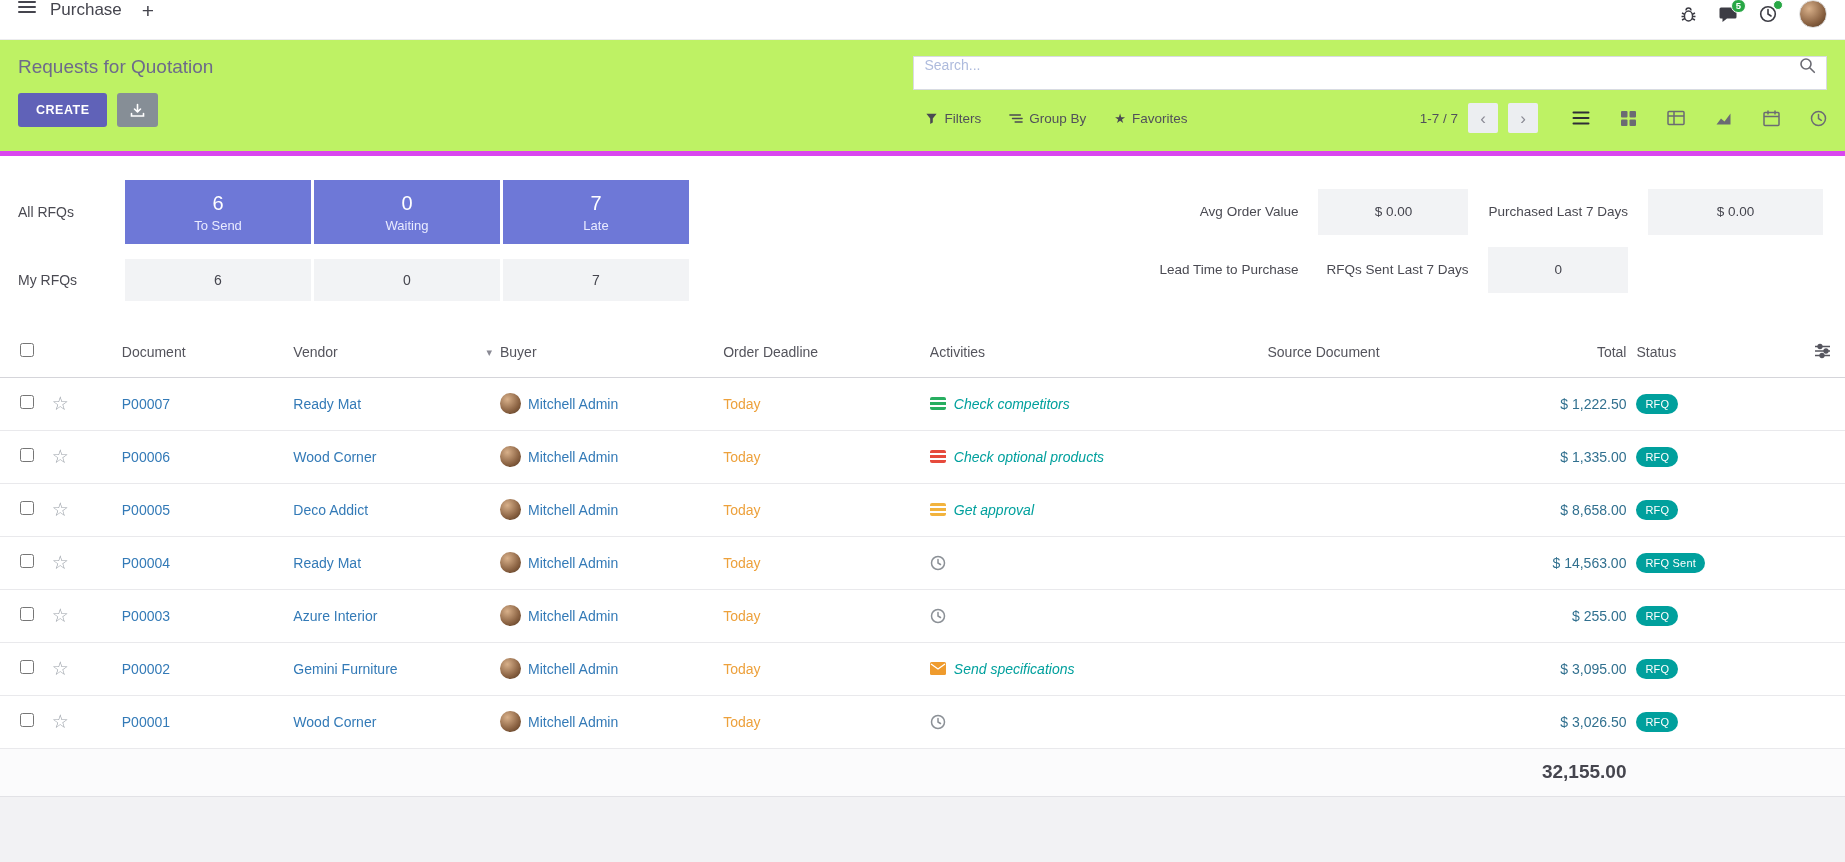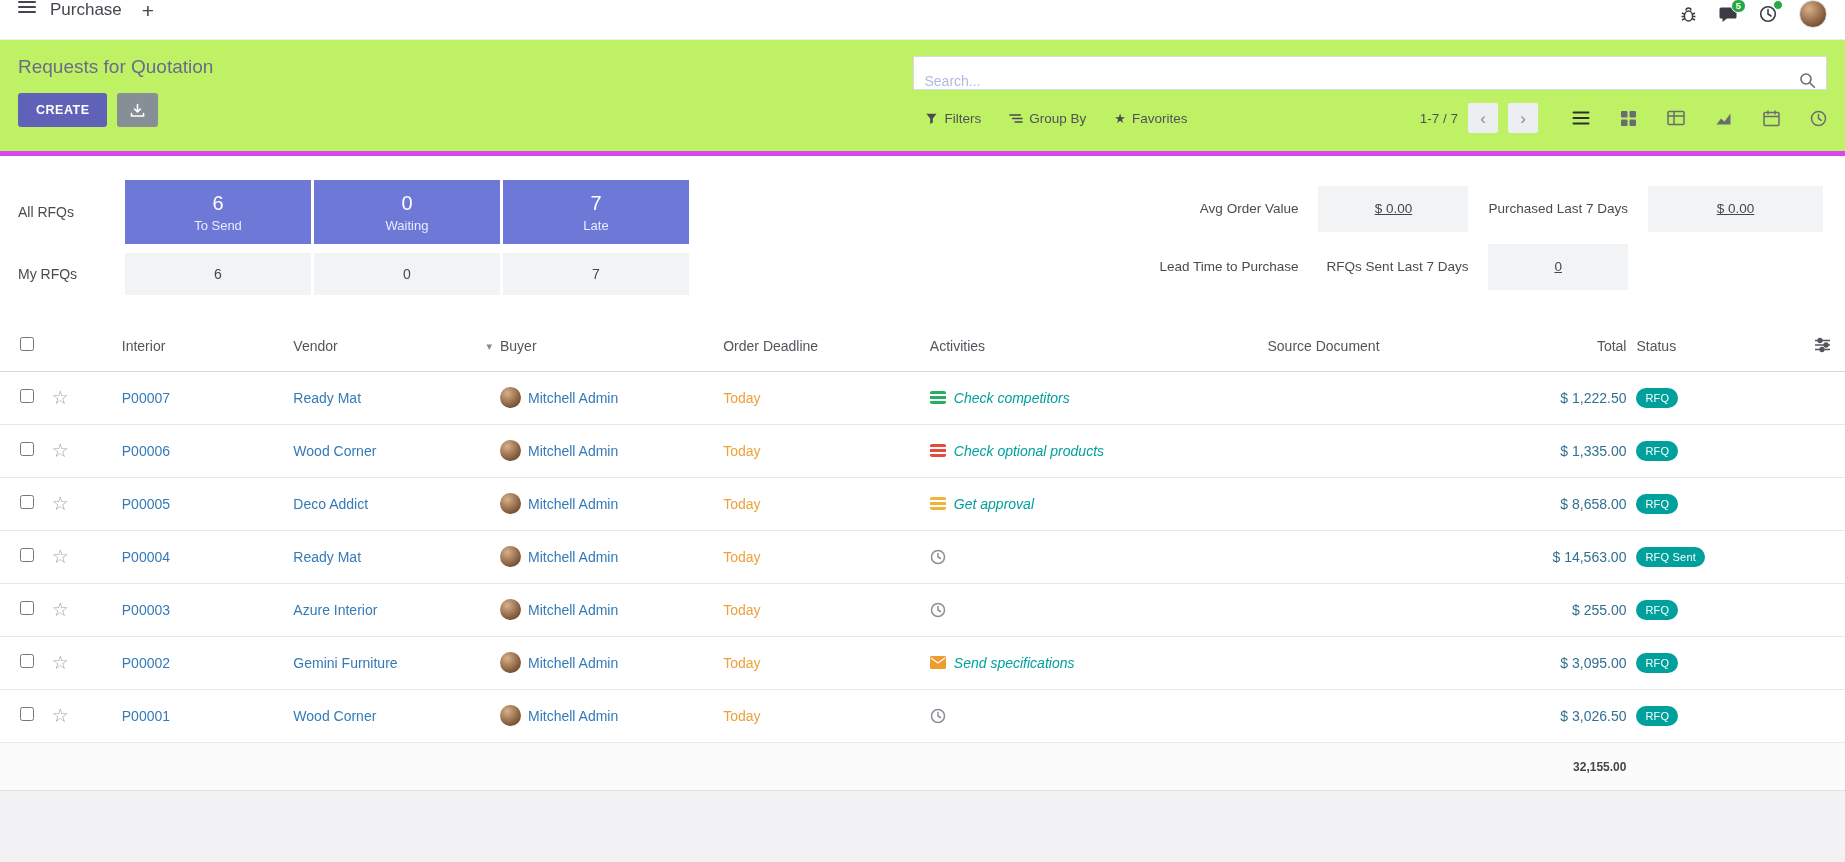--- a/index.html
+++ b/index.html
@@ -46,21 +46,21 @@
     background: #6062b8; color: #fff; border: none; border-radius: 3px;
     font-family: inherit; font-size: 12.5px; font-weight: 600; letter-spacing: .5px;
     padding: 10px 18px; cursor: pointer;
   }
   .btn-export {
     background: #868e96; border: none; border-radius: 3px;
     padding: 9px 13px; cursor: pointer;
   }
   .cp-right { width: 50.5%; }
   .search-box {
-    display: flex; align-items: flex-end; height: 34px;
+    display: flex; align-items: flex-start; height: 34px;
     border: 1px solid #d8dbe2; background: #fff; padding: 0 10px;
   }
   .search-box input {
     flex: 1; border: none; outline: none; font-family: inherit;
     font-size: 14px; color: #4c4c54;
   }
   .search-box input::placeholder { color: #aebbdd; }
   .toolbar { display: flex; margin-top: 13px; }
   .tool-btn {
     display: flex; align-items: center; gap: 6px; background: none; border: none;
@@ -72,40 +72,40 @@
   .pager-value { font-size: 13.5px; color: #51515a; }
   .pager-btn {
     width: 30px; height: 30px; border: none; background: #eceef1; color: #8a8a94;
     border-radius: 2px; font-size: 17px; cursor: pointer; line-height: 1;
   }
   .view-switcher { display: flex; align-items: center; gap: 30px; margin-left: 34px; }
   .vs-btn { background: none; border: none; cursor: pointer; padding: 0; }
 
   
   .dashboard { display: flex; justify-content: space-between; padding: 24px 18px 26px; background: #fff; }
-  .dash-left { display: grid; grid-template-columns: 104px 186px 186px 186px; gap: 9px 3px; align-items: center; }
+  .dash-left { display: grid; grid-template-columns: 104px 186px 186px 186px; gap: 15px 3px; align-items: center; }
   .dash-row-label { font-size: 14px; color: #4a4a52; }
   .stat-box {
     height: 64px; background: #6e78d7; color: #fff; cursor: pointer;
     display: flex; flex-direction: column; align-items: center; justify-content: center; gap: 3px;
   }
   .stat-value { font-size: 20px; }
   .stat-label { font-size: 13px; color: #e9ebff; }
   .my-box {
     height: 42px; background: #f2f3f5; color: #45454e; cursor: pointer;
     display: flex; align-items: center; justify-content: center; font-size: 14px;
   }
   .dash-right {
     display: grid; grid-template-columns: auto 150px auto 175px;
     gap: 12px 20px; align-items: center; margin-right: 4px; align-content: center;
   }
   .kpi-label { font-size: 13.5px; color: #4a4a52; text-align: right; }
   .kpi-value {
     height: 46px; background: #f2f3f5; display: flex; align-items: center;
-    justify-content: center; font-size: 13.5px; color: #45454e; cursor: pointer; text-decoration: underline;
+    justify-content: center; font-size: 13.5px; color: #45454e; cursor: pointer;
   }
 
   
   table { width: 100%; border-collapse: collapse; table-layout: fixed; }
   thead th {
     height: 50px; font-size: 14px; font-weight: 500; color: #54545c;
     text-align: left; border-bottom: 1px solid #d5d5da; position: relative;
     white-space: nowrap; overflow: hidden;
   }
   tbody td { height: 52px; border-bottom: 1px solid #e9e9ec; white-space: nowrap; overflow: hidden; }
@@ -127,21 +127,21 @@
   .act-green  { background: repeating-linear-gradient(to bottom, #27ae60 0 3px, #ffffff 3px 5px); }
   .act-red    { background: repeating-linear-gradient(to bottom, #e64a3c 0 3px, #ffffff 3px 5px); }
   .act-yellow { background: repeating-linear-gradient(to bottom, #f2b33d 0 3px, #ffffff 3px 5px); }
   .act-label { color: #00a09d; }
   .amount { color: #31708f; }
   .status-badge {
     display: inline-block; background: #00a09d; color: #fff; font-size: 11px;
     font-weight: 400; letter-spacing: .2px; padding: 4px 9px; border-radius: 11px;
   }
   tfoot td { height: 48px; border-bottom: 1px solid #e2e2e6; background: #fbfbfc; }
-  .footer-total { font-weight: 700; color: #45454e; font-size: 12px; }
+  .footer-total { font-weight: 700; color: #45454e; font-size: 19px; }
   .optional-col-icon { position: absolute; right: 14px; top: 16px; cursor: pointer; }
   .bottom-fill { height: 120px; background: #f2f2f4; }
 </style>
 </head>
 <body>
 
 <header class="topbar">
   <span class="menu-icon">
     <svg width="18" height="14" viewBox="0 0 18 14">
         <path d="M1 2h16M1 7h16M1 12h16" stroke="#45454e" stroke-width="2" stroke-linecap="round"></path>
@@ -304,21 +304,21 @@
       <col style="width:18.3%">
       <col style="width:10.7%">
     <col style="width:9.3%">
       <col style="width:5.6%">
       <col style="width:5.7%">
   </colgroup>
   <thead>
     <tr>
       <th class="col-cb"><input type="checkbox" style=""></th>
       <th></th>
-      <th>Interior</th>
+      <th>Document</th>
       <th><span>Vendor</span><span class="sort-caret">▾</span></th>
       <th>Buyer</th>
       <th>Order Deadline</th>
       <th>Activities</th>
       <th>Source Document</th>
       <th class="col-total">Total</th>
       <th>Status</th>
       <th>
         <span class="optional-col-icon">
           <svg width="17" height="16" viewBox="0 0 17 16" fill="none" stroke="#55555e" stroke-width="1.5">

